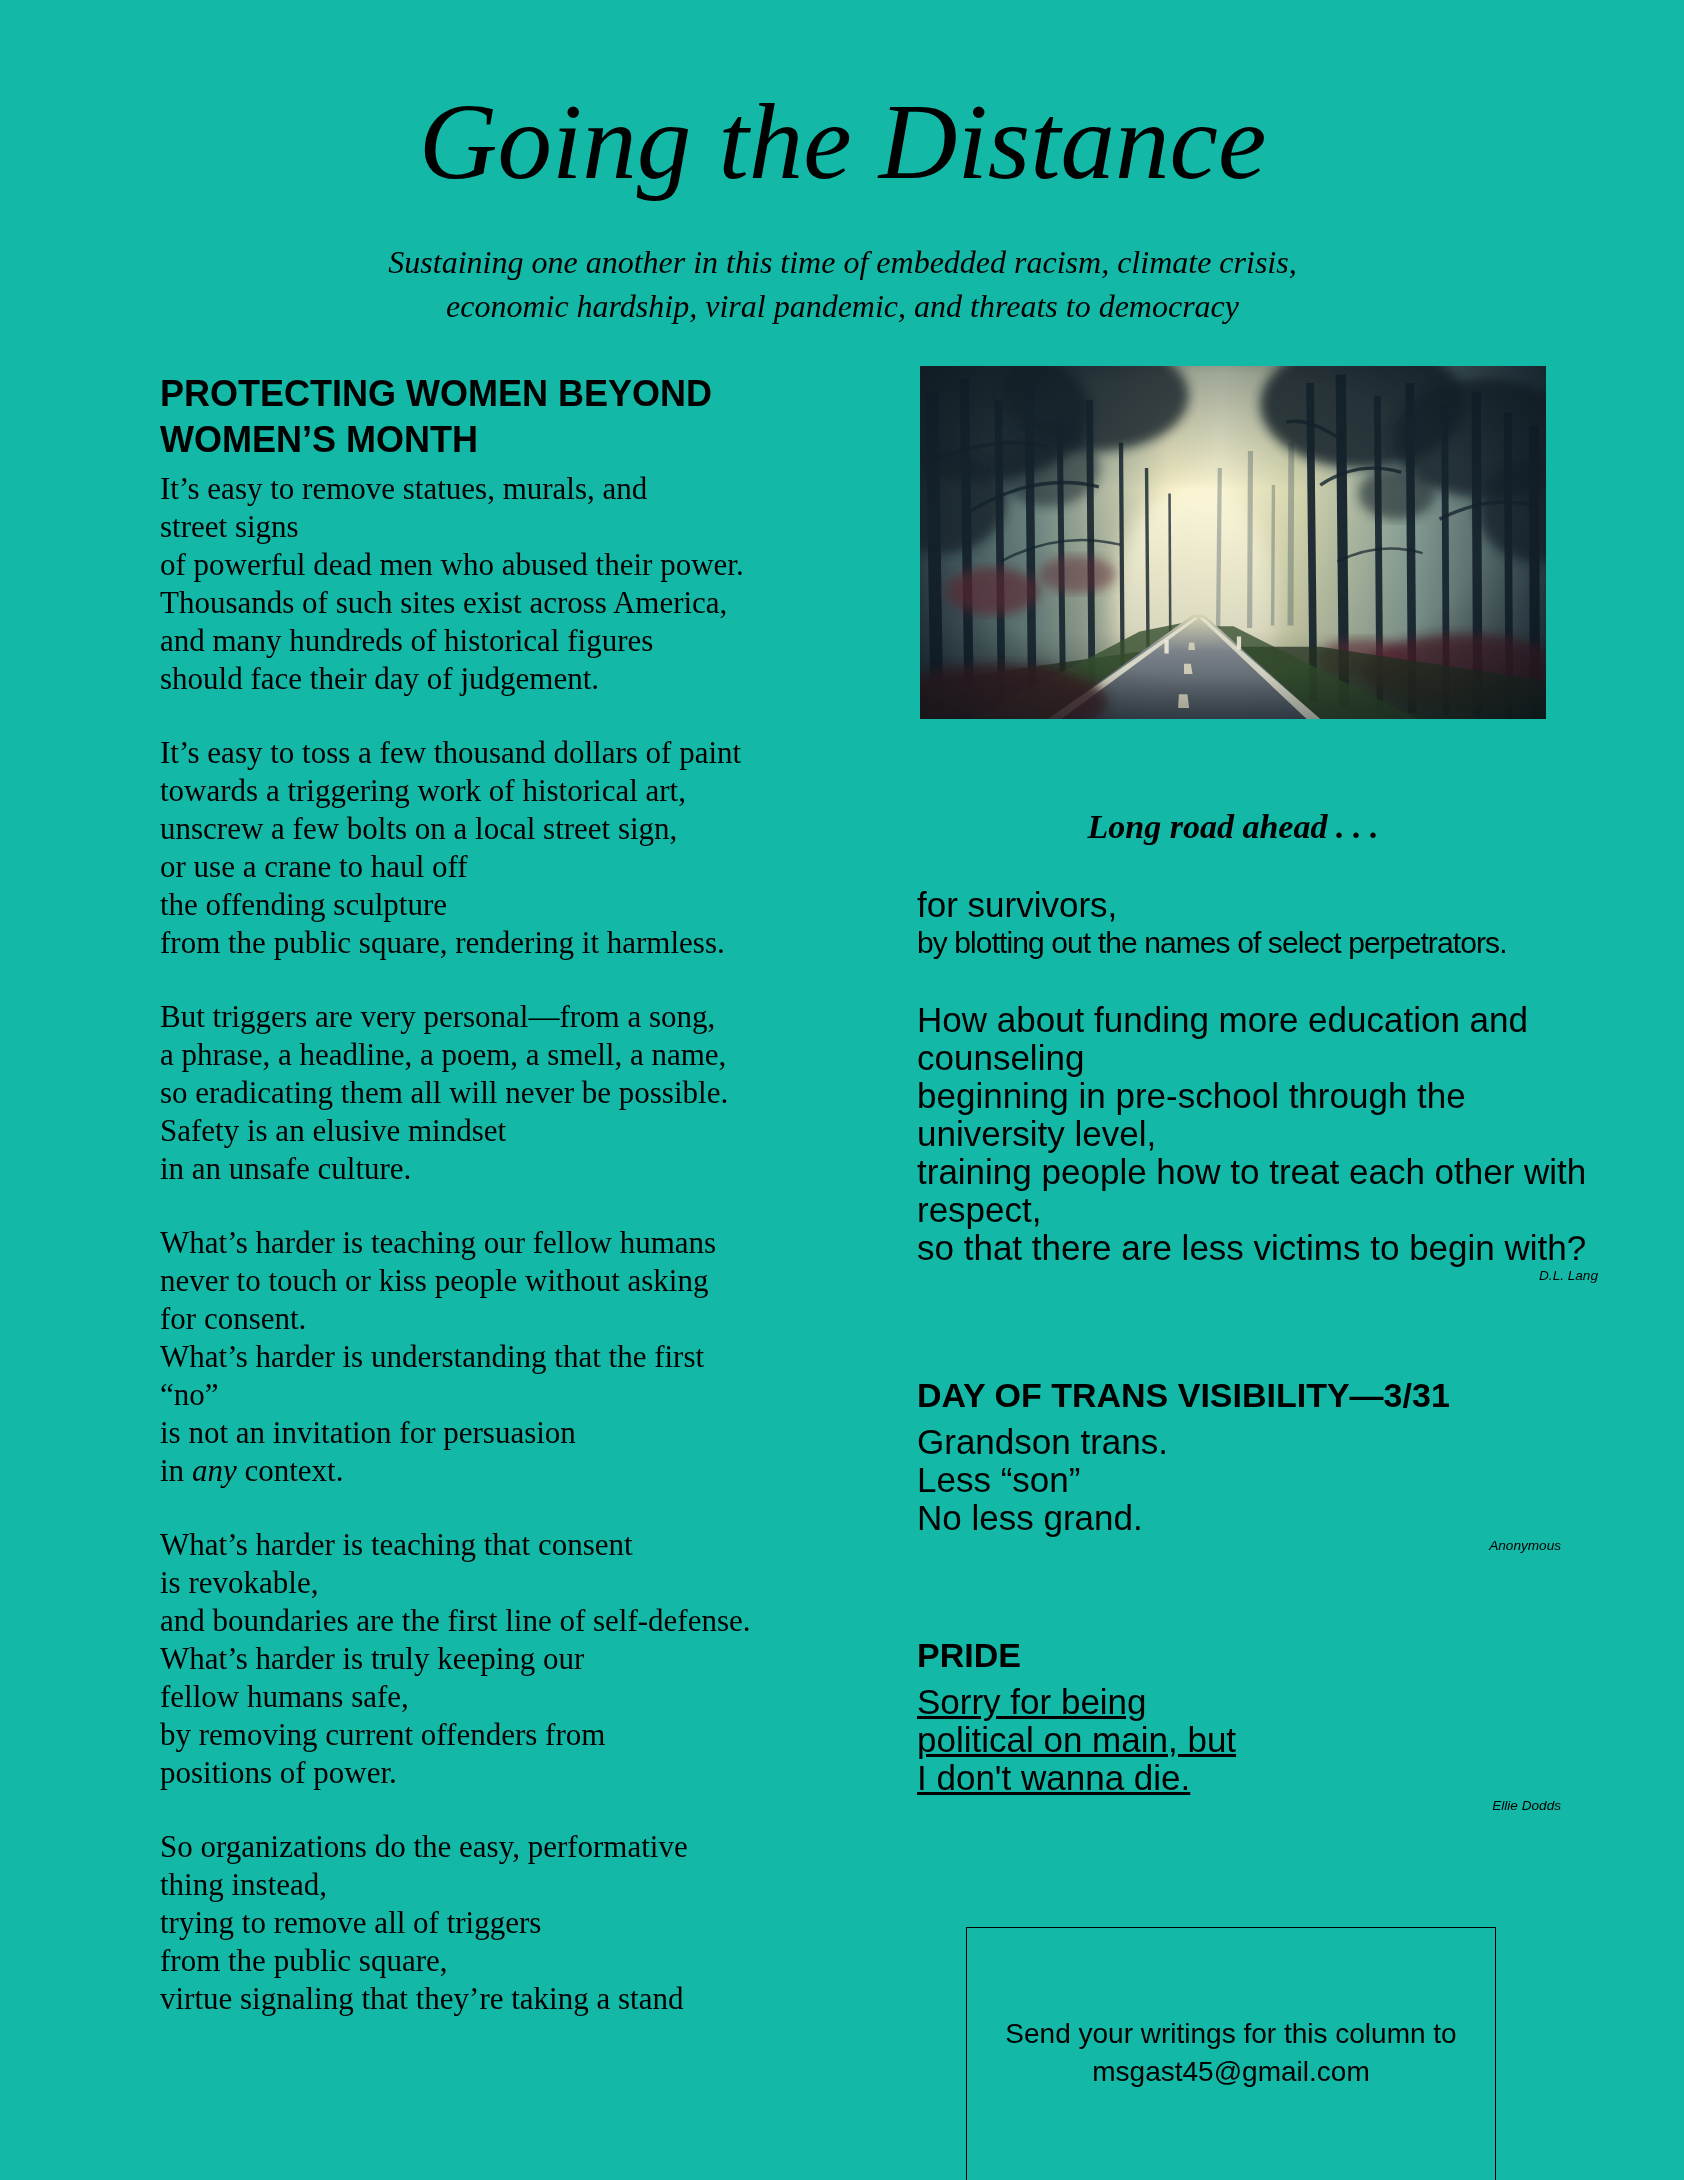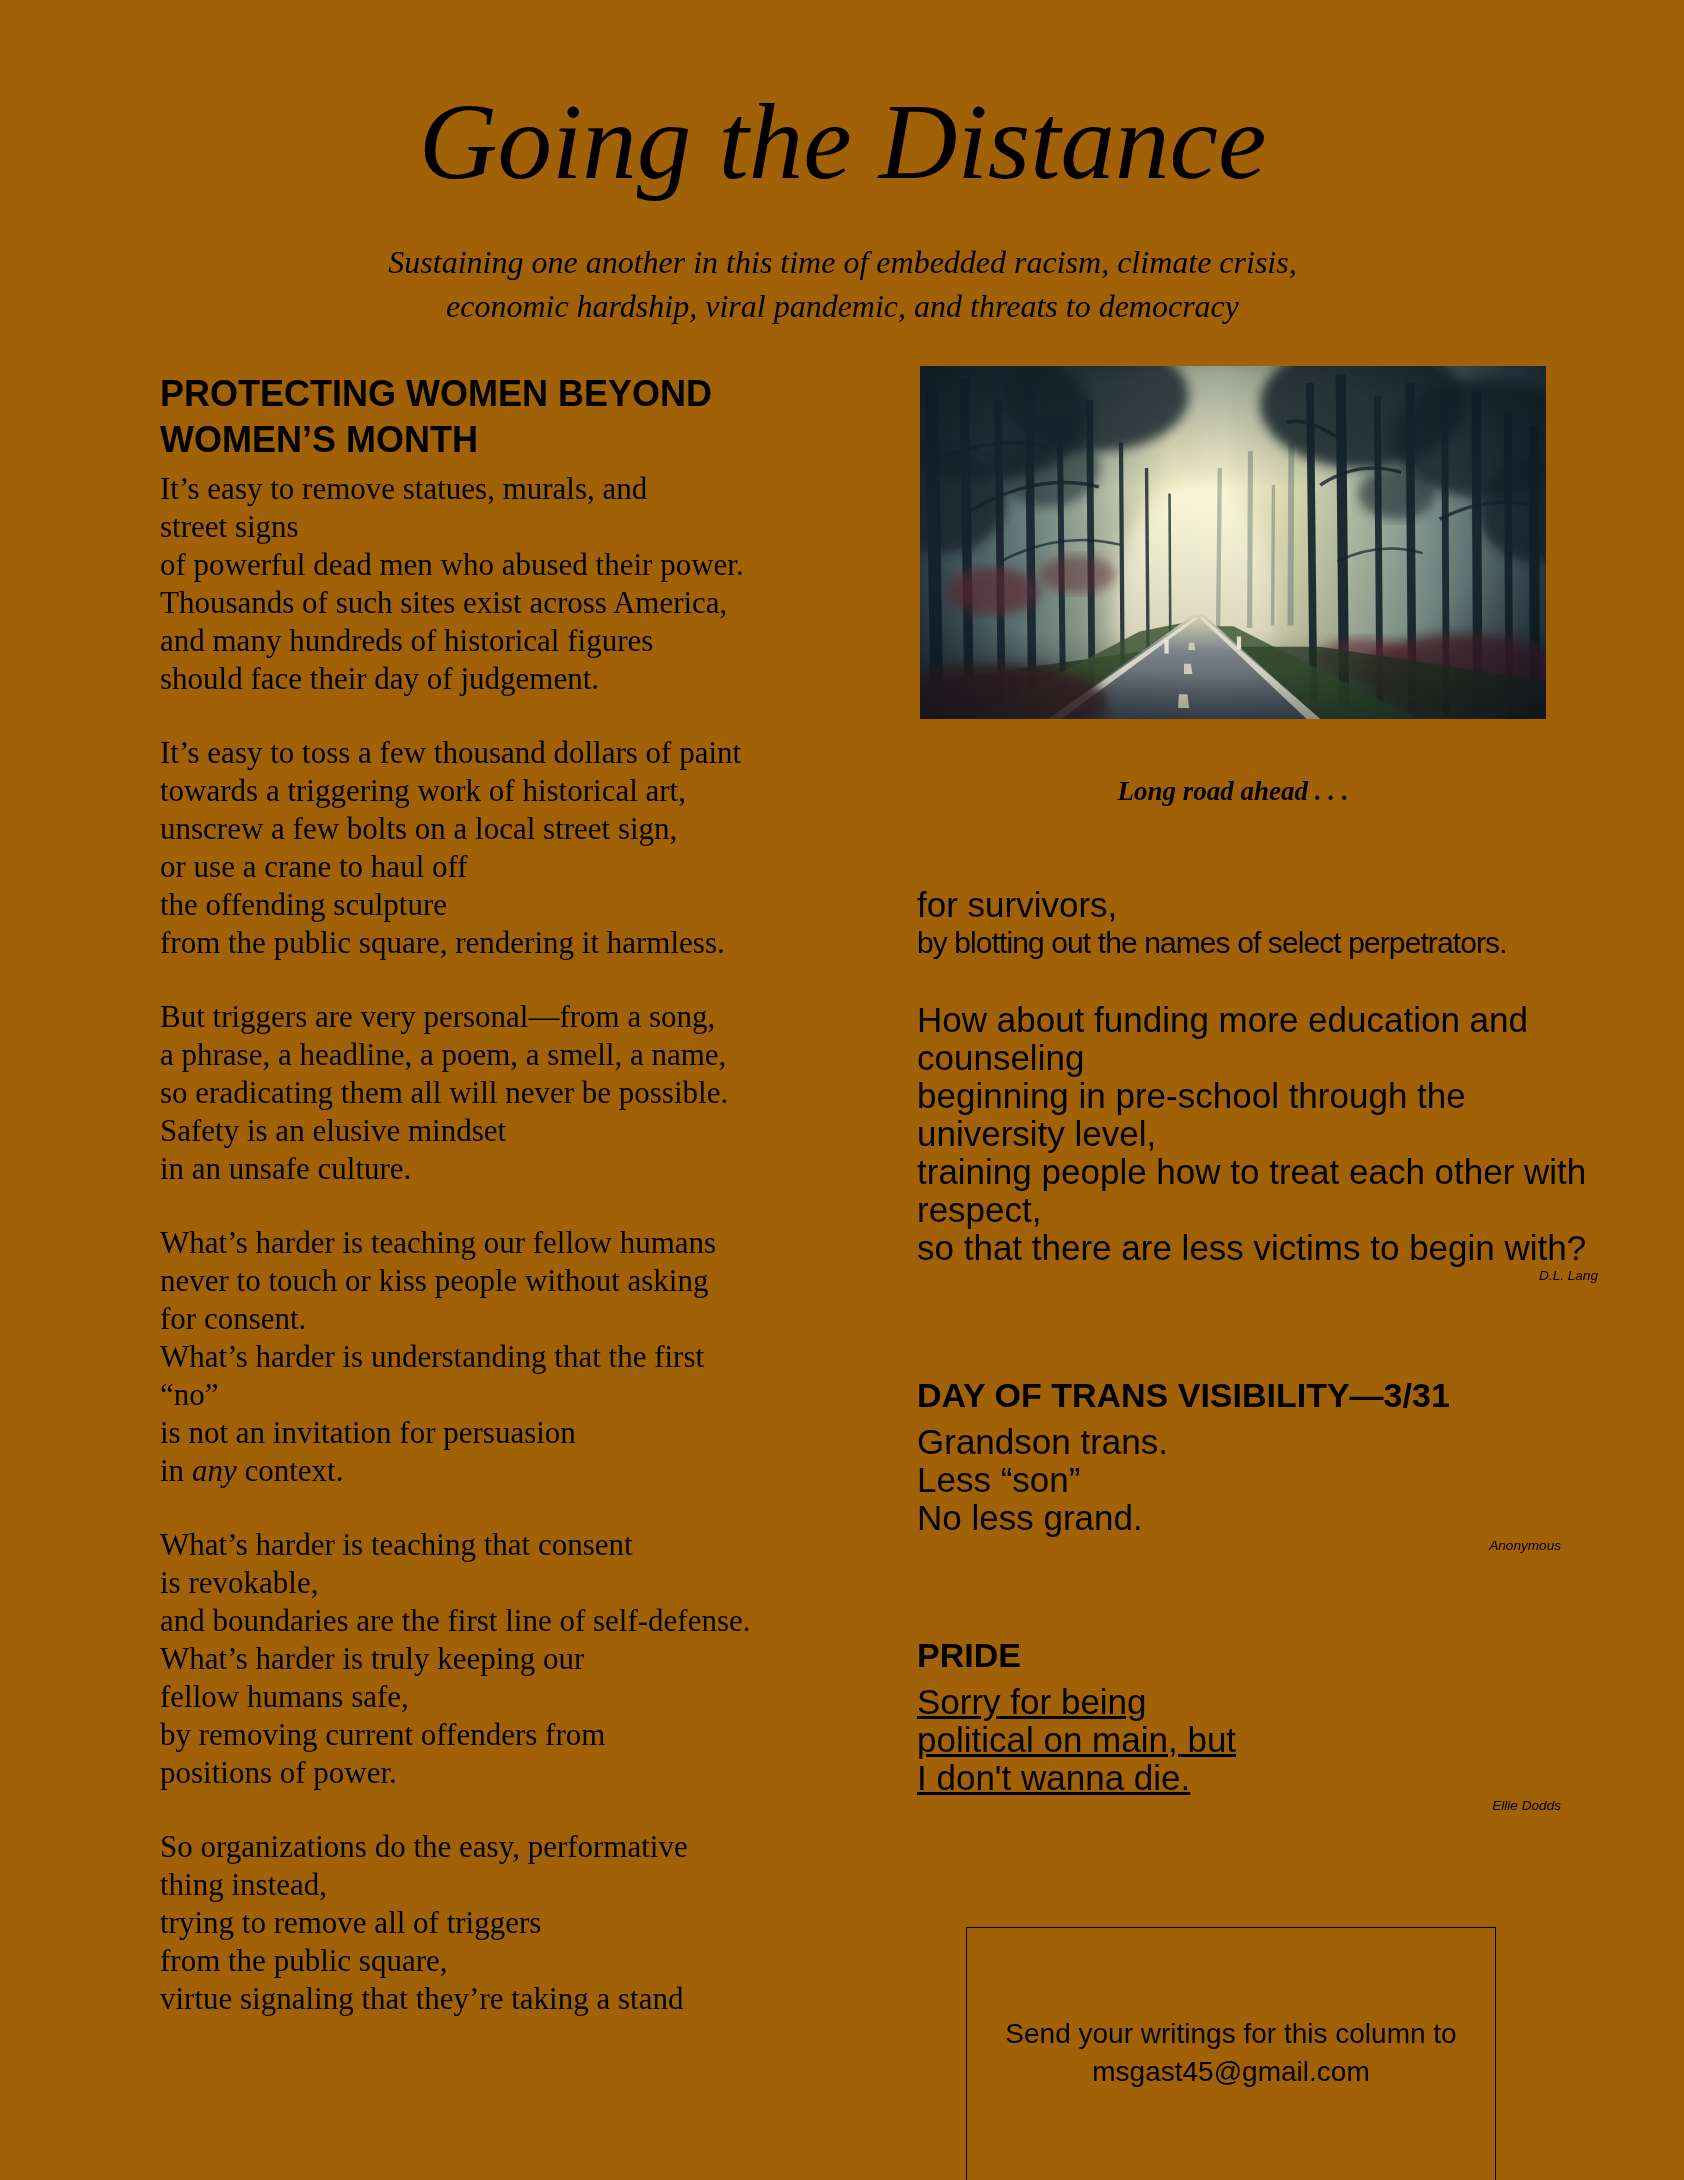--- a/index.html
+++ b/index.html
@@ -1,19 +1,19 @@
 <!DOCTYPE html>
 <html style="font-size:13.6px"><head>
 <meta charset="utf-8">
 <style>
   html,body{margin:0;padding:0;background:#888;}
   .page{
     position:relative;
     width:1685px;height:2181px;
-    background:#a16207;
+    background:#14b8a6;
     font-family:"Liberation Sans","DejaVu Sans",sans-serif;
     color:#000;
     overflow:hidden;
   }
   .abs{position:absolute;}
   .title{
     top:82px;left:0;width:100%;
     font-family:"Liberation Serif","DejaVu Serif",serif;
     font-style:italic;font-size:109px;line-height:1.1;
     text-align:center;
@@ -29,23 +29,23 @@
     font-weight:bold;font-size:36px;line-height:46px;
     white-space:pre;
   }
   .col-left-body{left:160px;top:470px;width:767px;font-size:31px;line-height:38px;font-family:Liberation Serif, serif;}
   .stanza{margin:0 0 36px 0;}
   .stanza p{margin:0;white-space:pre;}
   .it{font-style:italic;}
   .photo-frame{left:920px;top:366px;width:626px;height:353px;}
   .photo-frame svg{display:block;width:626px;height:353px;}
   .photo-caption{
-    left:920px;top:769px;width:626px;text-align:center;
+    left:920px;top:805px;width:626px;text-align:center;
     font-family:"Liberation Serif","DejaVu Serif",serif;
-    font-weight:bold;font-style:italic;font-size:27px;line-height:44px;
+    font-weight:bold;font-style:italic;font-size:34px;line-height:44px;
   }
   .rc{left:917px;font-size:35px;line-height:38px;white-space:pre;}
   .rc-cont1{top:886px;}
   .rc-cont2{top:924px;font-size:30px;letter-spacing:-0.9px;}
   .rc-funding{top:1001px;}
   .attrib{font-style:italic;text-align:right;white-space:pre;}
   .attrib-lang{left:917px;top:1268px;width:681px;}
   .rc-heading{font-weight:bold;font-size:34px;line-height:43px;white-space:pre;}
   .trans-heading{left:917px;top:1374px;}
   .trans-lines{top:1423px;}

